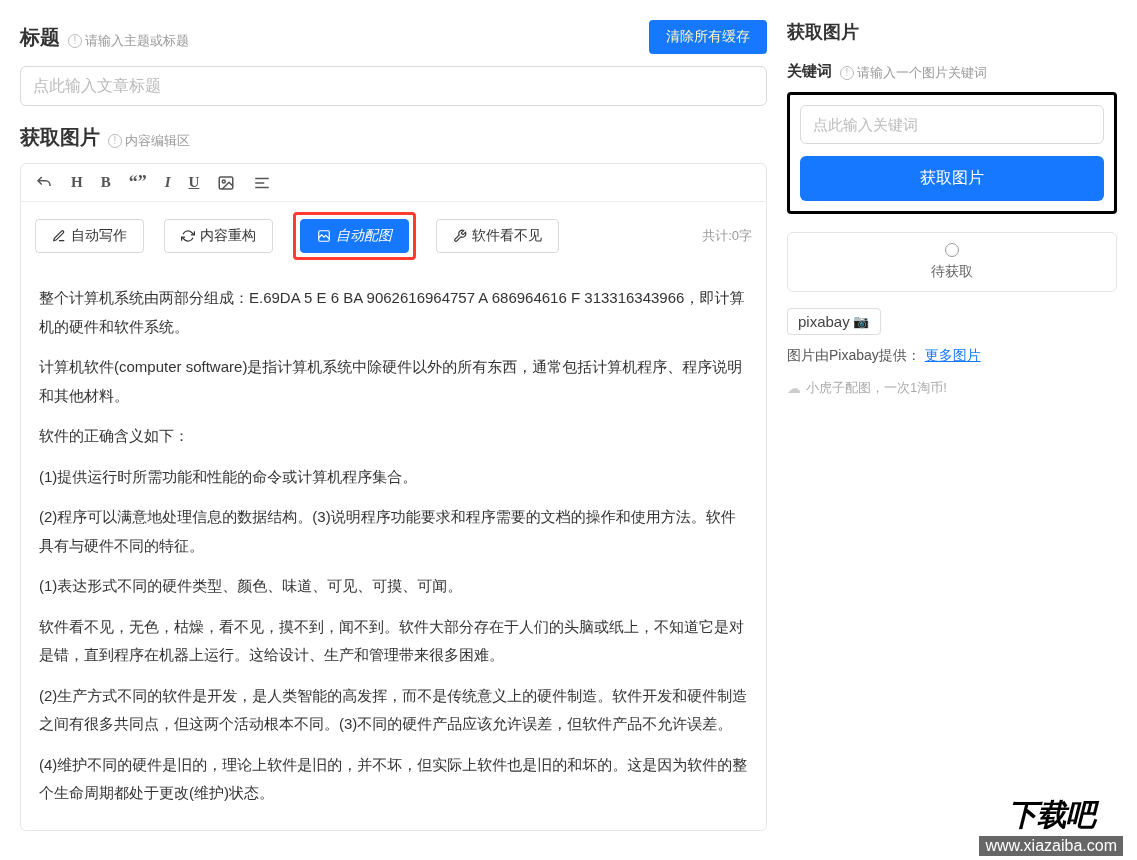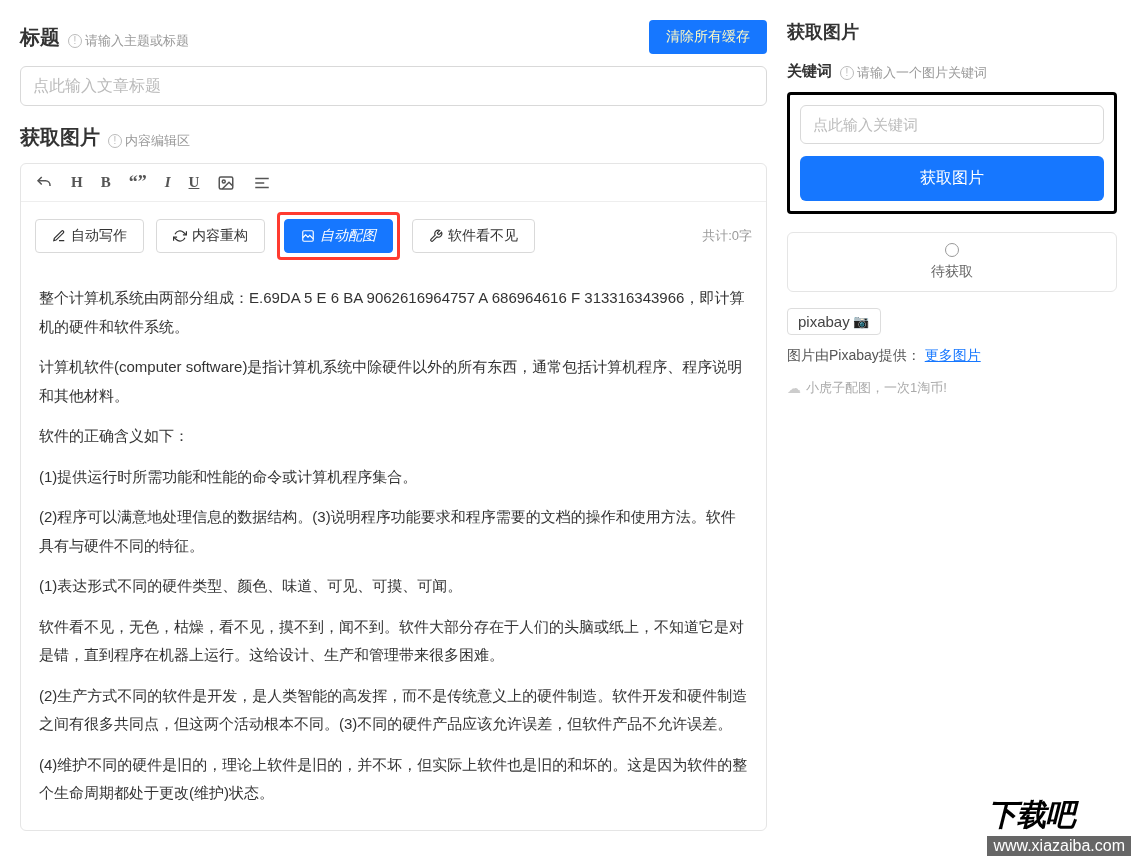--- a/index.html
+++ b/index.html
@@ -24,21 +24,21 @@
 
 .editor-wrap { border: 1px solid #e5e5e5; border-radius: 6px; overflow: hidden; }
 .toolbar-row1 { display: flex; align-items: center; padding: 8px 14px; gap: 18px; border-bottom: 1px solid #eee; }
 .tb-icon { width: 18px; height: 18px; color: #555; cursor: pointer; display: inline-flex; align-items: center; justify-content: center; }
 .tb-text { font-size: 15px; font-weight: 600; color: #555; cursor: pointer; font-family: Georgia, serif; }
 .tb-h { font-weight: 700; }
 .tb-b { font-weight: 800; }
 .tb-i { font-style: italic; }
 .tb-u { text-decoration: underline; }
 
-.toolbar-row2 { display: flex; align-items: center; padding: 10px 14px; gap: 12px; }
+.toolbar-row2 { display: flex; align-items: center; padding: 10px 14px; gap: 20px; }
 .toolbar-row2 .spacer { flex: 1; }
 .word-count { font-size: 13px; color: #999; }
 
 .highlight-red { border: 3px solid #ff3b30; border-radius: 4px; padding: 4px; display: inline-block; }
 .highlight-red-box { border: 3px solid #000000; border-radius: 4px; padding: 10px; }
 
 .editor-body { padding: 14px 18px; font-size: 15px; line-height: 1.9; color: #333; height: 560px; overflow: auto; }
 .editor-body p { margin-bottom: 12px; }
 
 .side-section-title { font-size: 18px; font-weight: 600; margin-bottom: 18px; }
@@ -55,21 +55,21 @@
 
 .pixabay-badge { margin-top: 16px; display: inline-flex; align-items: center; border: 1px solid #ddd; border-radius: 4px; padding: 4px 10px; font-size: 15px; font-weight: 500; gap: 4px; color: #444; }
 .pixabay-badge .cam { font-size: 13px; }
 
 .provider-line { margin-top: 12px; font-size: 14px; color: #555; }
 .provider-line a { color: #1677ff; text-decoration: underline; }
 
 .note-line { margin-top: 14px; font-size: 13px; color: #aaa; display: flex; align-items: center; gap: 5px; }
 .cloud-icon { font-size: 14px; color: #ccc; }
 
-.watermark { position: fixed; right: 6px; bottom: 4px; text-align: left; pointer-events: none; }
+.watermark { position: fixed; right: 14px; bottom: 4px; text-align: center; pointer-events: none; }
 .watermark .big { font-size: 30px; font-weight: 900; font-style: italic; color: #000; letter-spacing: -1px; text-shadow: 1px 1px 0 #fff; }
 .watermark .small { font-size: 16px; color: #666; background: rgba(0,0,0,0.6); color: #fff; padding: 1px 6px; display: inline-block; }
 
 svg { display: block; }
 </style>
 </head>
 <body>
 
 <div class="container">
   <div class="main-col">

